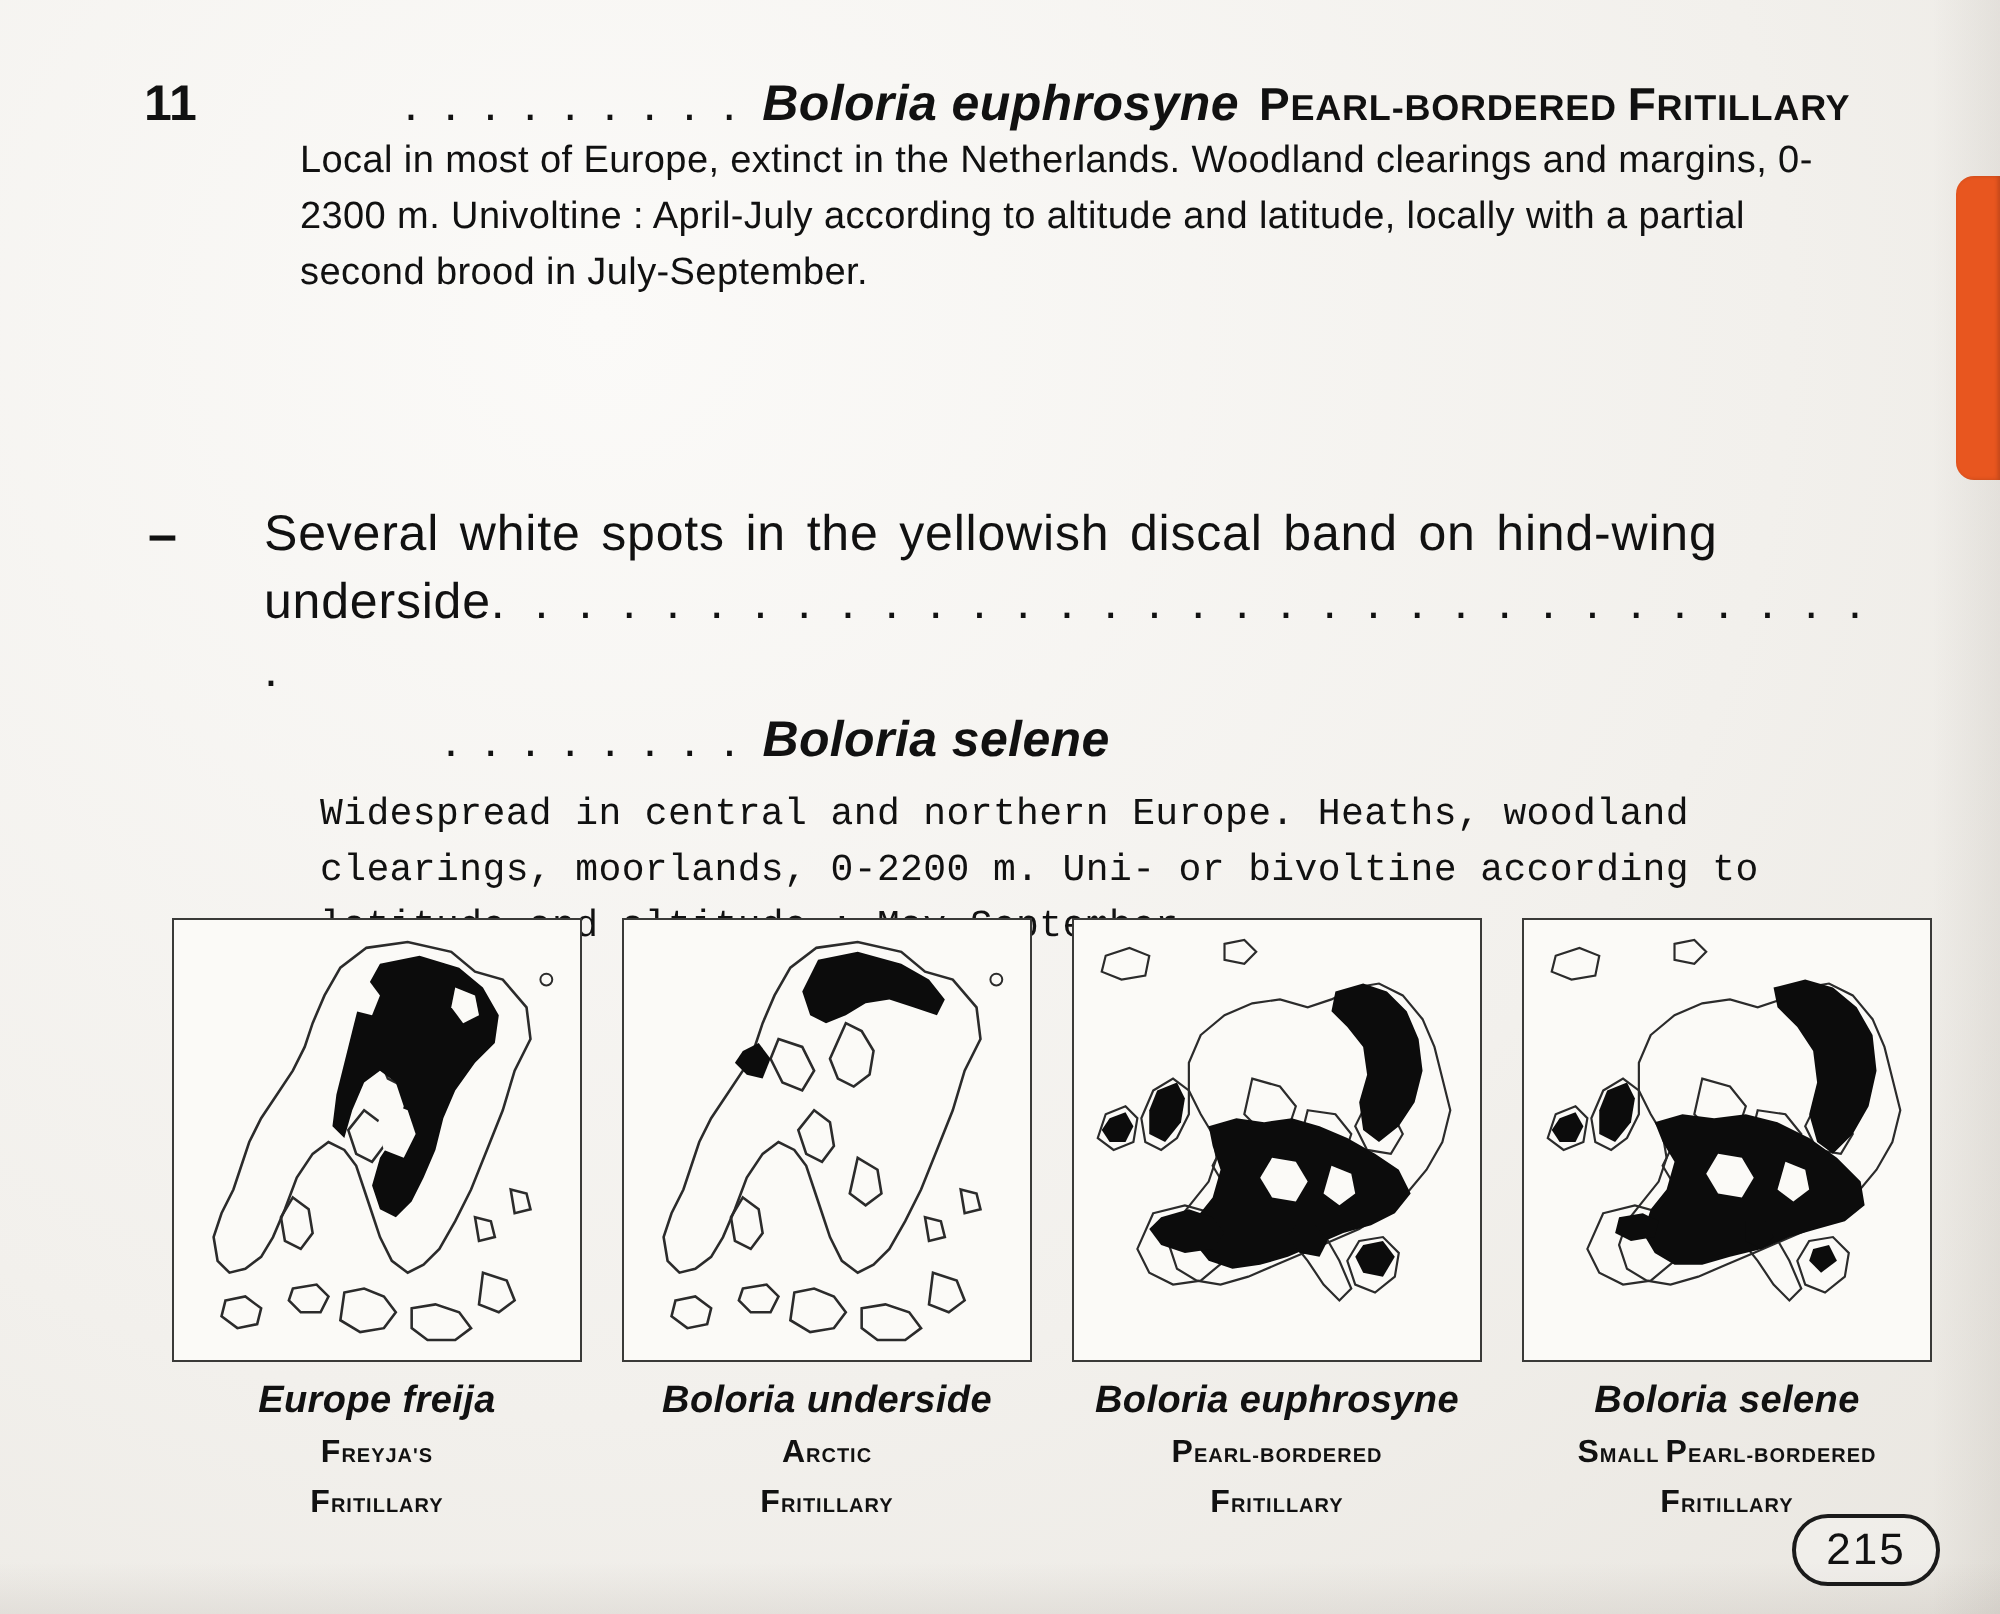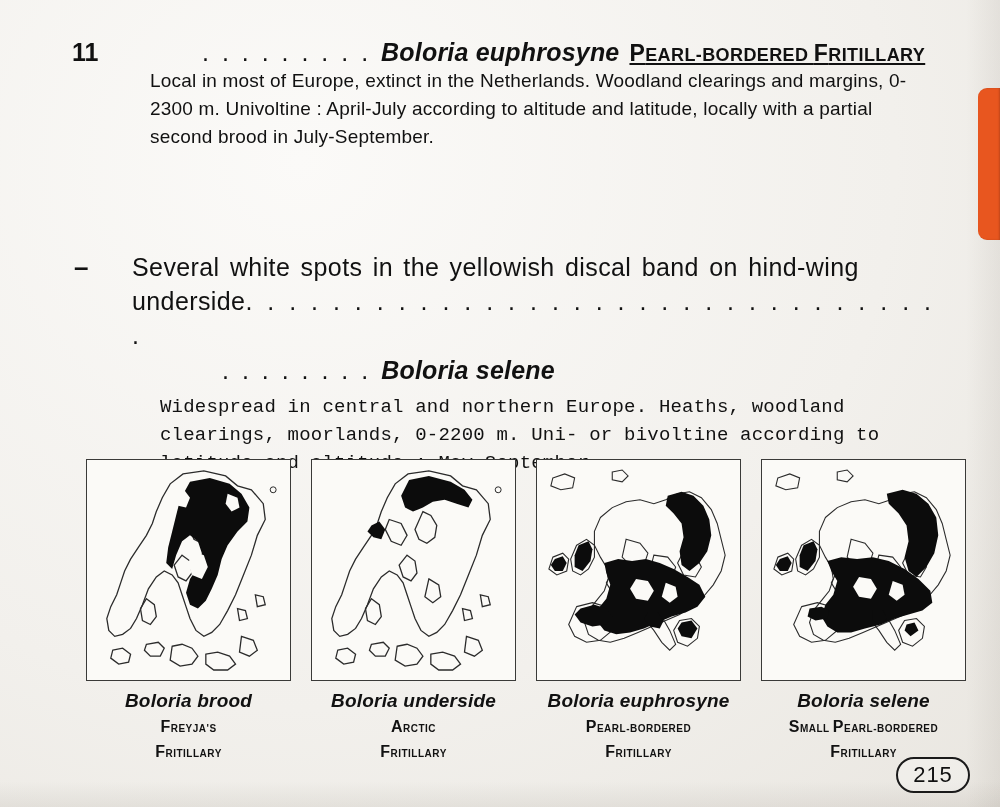--- a/index.html
+++ b/index.html
@@ -69,21 +69,20 @@
   .sciname {
     font-size: 25px;
     font-style: italic;
     font-weight: bold;
     letter-spacing: 0.2px;
   }
   .common {
     font-size: 23px;
     font-weight: bold;
     letter-spacing: 0.4px;
-    text-decoration: underline;
   }
   .common .sc { font-size: 18px; }
   .namerow {
     display: flex;
     align-items: baseline;
     gap: 10px;
     white-space: nowrap;
   }
   .namerow .predots {
     font-size: 25px;
@@ -220,21 +219,21 @@
             <path d="M104,22 L124,18 L144,24 L156,34 L164,48 L162,62 L152,72 L142,86 L136,100 L132,116 L126,130 L120,142 L112,150 L104,146 L100,134 L104,120 L112,108 L116,94 L112,82 L104,76 L96,82 L90,96 L86,110 L80,104 L82,88 L86,72 L90,56 L94,40 Z"></path>
             <path d="M108,92 L118,96 L122,108 L116,120 L106,116 L102,104 Z" fill="#fbfaf7"></path>
             <path d="M90,34 L98,30 L104,38 L100,48 L92,46 Z" fill="#fbfaf7"></path>
             <path d="M142,34 L152,38 L154,48 L146,52 L140,44 Z" fill="#fbfaf7"></path>
           </g>
 
           <circle cx="188" cy="30" r="3" fill="none" stroke="#2b2b2b" stroke-width="1"></circle>
         </svg>
       </div>
       <div class="map-caption">
-        <span class="cap-sci">Boloria brood</span>
+        <span class="cap-sci">Europe freija</span>
         <span class="cap-common"><span>F</span><span class="sc">REYJA'S</span><br><span>F</span><span class="sc">RITILLARY</span></span>
       </div>
     </div>
 
     <div class="map-cell">
       <div class="map-frame">
         <svg viewBox="0 0 205 222" xmlns="http://www.w3.org/2000/svg">
           <g fill="none" stroke="#2b2b2b" stroke-width="1.3">
             <path d="M97,14 L118,11 L140,16 L152,26 L166,30 L178,44 L180,60 L172,76 L166,96 L158,116 L150,136 L142,152 L134,166 L126,174 L118,178 L110,172 L104,160 L100,148 L96,136 L92,124 L86,116 L78,112 L70,118 L62,130 L56,146 L50,160 L44,170 L36,176 L28,178 L22,172 L20,160 L24,148 L30,136 L34,124 L38,112 L44,100 L52,88 L60,76 L66,64 L70,52 L76,38 L84,24 Z"></path>
             <path d="M112,52 L120,56 L126,66 L124,78 L116,84 L108,80 L104,70 Z"></path>

